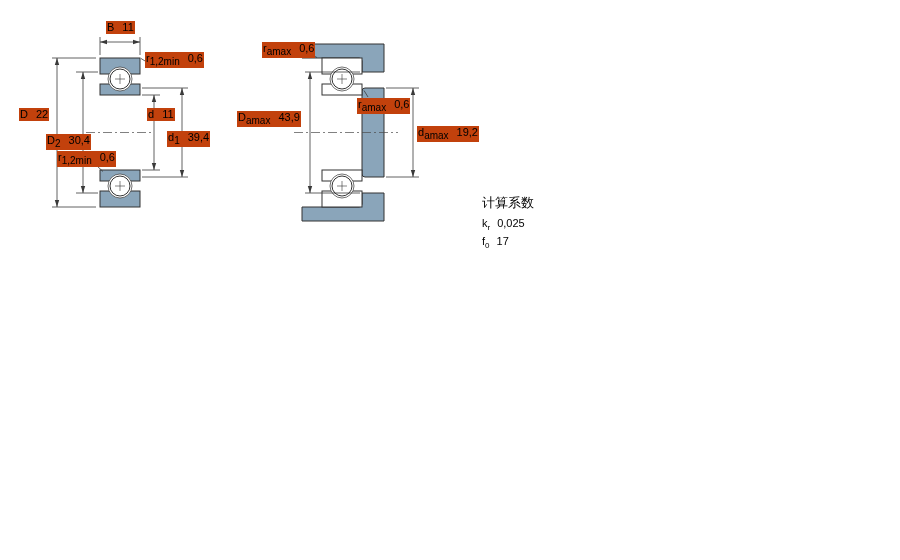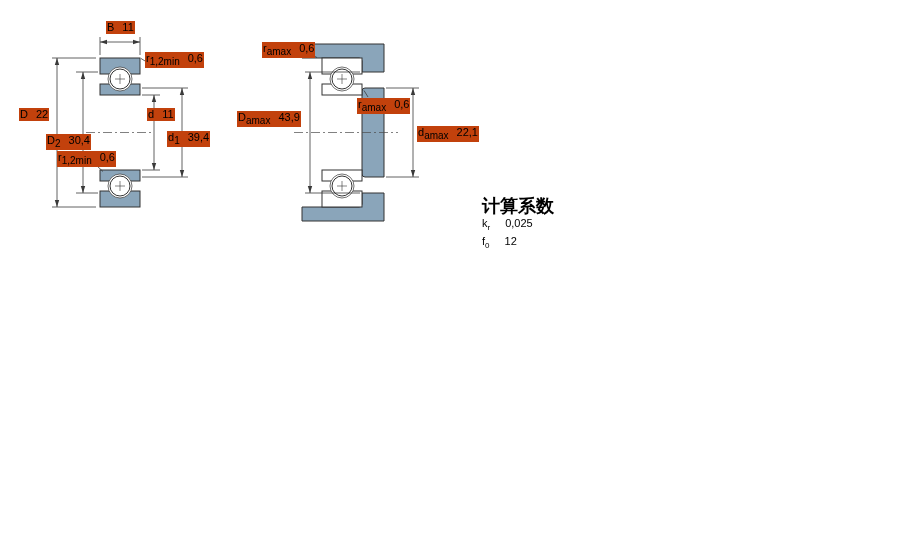--- a/index.html
+++ b/index.html
@@ -8,24 +8,24 @@
     font-family:"Liberation Sans",sans-serif;color:#000;
     position:relative;overflow:hidden;
   }
   #drawing-svg{position:absolute;left:0;top:0;z-index:1}
   .dim-label{
     position:absolute;z-index:2;font-size:11px;line-height:13px;
     white-space:nowrap;background:#c2410c;padding:0 1px;
   }
   .dim-label sub{font-size:10px}
   .dim-label .val{margin-left:8px}
-  .factors-title{position:absolute;z-index:2;font-size:18px;font-weight:bold;white-space:nowrap}
+  .factors-title{position:absolute;z-index:2;font-size:13px;font-weight:normal;white-space:nowrap}
   .factor-row{position:absolute;z-index:2;font-size:11px;white-space:nowrap}
   .factor-row sub{font-size:8px}
-  .factor-row .val{margin-left:15px}
+  .factor-row .val{margin-left:7px}
   svg .dim{stroke:#3a3a3a;stroke-width:0.8;fill:none}
   svg .cl{stroke:#4a4a4a;stroke-width:0.7;fill:none;stroke-dasharray:9 3 2 3}
   svg .shape{stroke:#333;stroke-width:1}
   svg .white{fill:#ffffff;stroke:#333;stroke-width:1}
   svg .race{fill:#ffffff;stroke:#333;stroke-width:0.7}
   svg .tick{stroke:#333;stroke-width:0.6}
   svg .arrow{fill:#3a3a3a;stroke:none}
 </style>
 </head>
 <body>
@@ -140,24 +140,24 @@
 
 <div class="dim-label" style="left:237px;top:111px">
   <span>D</span><sub>amax</sub><span class="val">43,9</span>
 </div>
 
 <div class="dim-label" style="left:357px;top:98px">
   <span>r</span><sub>amax</sub><span class="val">0,6</span>
 </div>
 
 <div class="dim-label" style="left:417px;top:126px">
-  <span>d</span><sub>amax</sub><span class="val">22,1</span>
+  <span>d</span><sub>amax</sub><span class="val">19,2</span>
 </div>
 
 <div class="factors-title" style="left:482px;top:194px">计算系数</div>
 
 <div class="factor-row" style="left:482px;top:217px">
   <span>k</span><sub>r</sub><span class="val">0,025</span>
 </div>
 
 <div class="factor-row" style="left:482px;top:235px">
-  <span>f</span><sub>0</sub><span class="val">12</span>
+  <span>f</span><sub>0</sub><span class="val">17</span>
 </div>
 
 </body></html>

